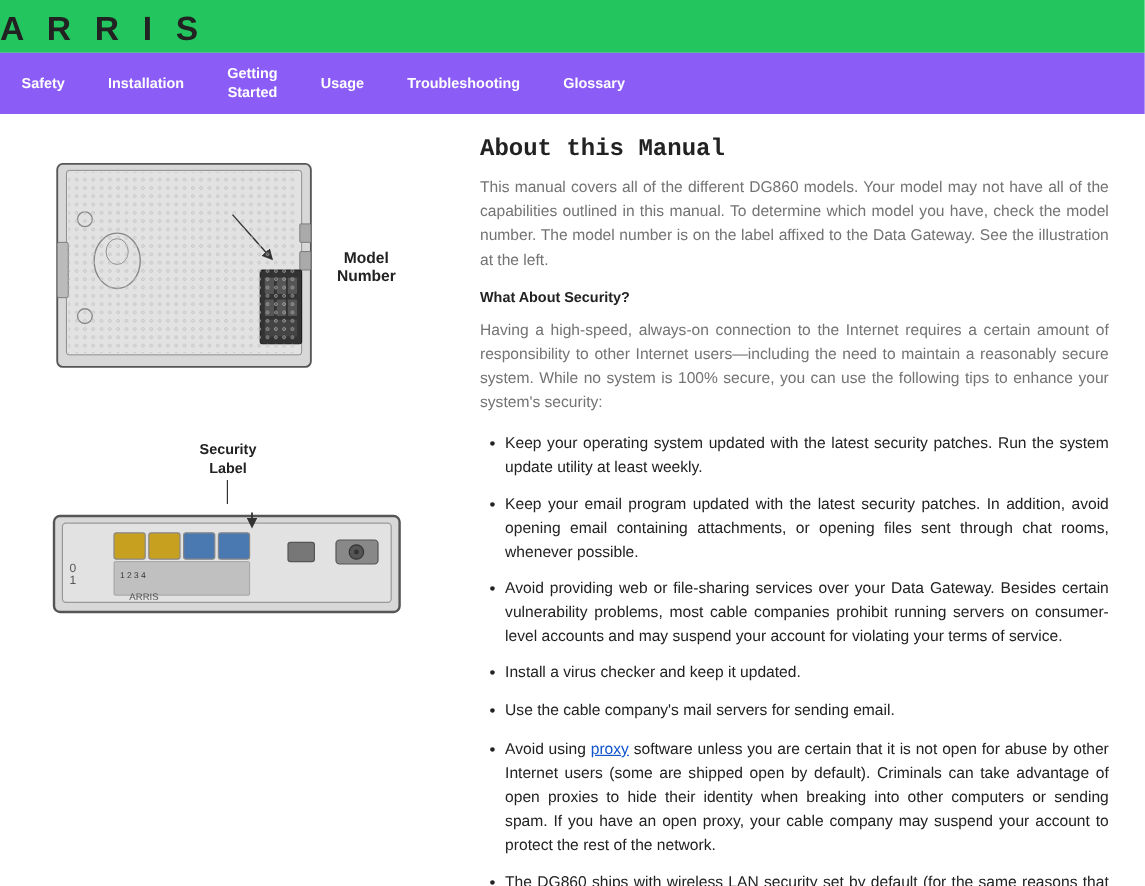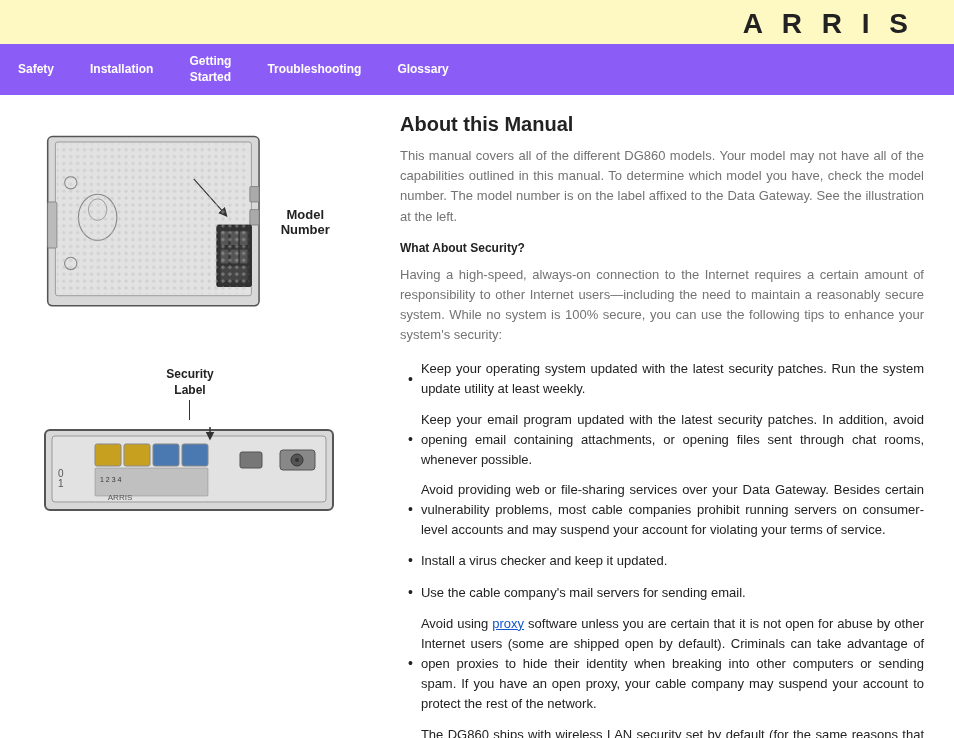--- a/index.html
+++ b/index.html
@@ -8,23 +8,22 @@
       font-size: 13px;
       background: #fff;
       width: 954px;
       min-height: 738px;
       color: #222;
     }
 
     
     .top-logo {
       display: flex;
-      justify-content: flex-end;
       padding: 8px 40px 4px 0;
-      background: #fef9c3;
+      background: #22c55e;
     }
     .logo-text {
       font-size: 28px;
       font-weight: bold;
       letter-spacing: 6px;
       color: #222;
       font-family: Arial, Helvetica, sans-serif;
     }
 
     
@@ -82,21 +81,21 @@
     .right-panel {
       flex: 1;
       padding: 18px 30px 18px 20px;
     }
 
     .section-title {
       font-size: 20px;
       font-weight: bold;
       color: #222;
       margin-bottom: 10px;
-      font-family: Liberation Sans, sans-serif;
+      font-family: Liberation Mono, monospace;
     }
 
     .body-text {
       font-size: 13px;
       line-height: 1.55;
       color: #737373;
       margin-bottom: 14px;
       text-align: justify;
     }
 
@@ -108,21 +107,21 @@
       font-family: Arial, Helvetica, sans-serif;
     }
 
     .bullet-list {
       list-style: none;
       padding: 0;
       margin: 0 0 12px 8px;
     }
     .bullet-list li {
       display: flex;
-      align-items: center;
+      align-items: flex-start;
       margin-bottom: 10px;
       font-size: 13px;
       line-height: 1.55;
       text-align: justify;
     }
     .bullet-list li::before {
       content: "•";
       margin-right: 8px;
       font-size: 14px;
       flex-shrink: 0;
@@ -148,20 +147,21 @@
 
 <div class="top-logo">
   <span class="logo-text">A R R I S</span>
 </div>
 
 <nav class="nav-bar">
   <div class="nav-item">Safety</div>
   <div class="nav-item">Installation</div>
   <div class="nav-item">Getting
 Started</div>
+  <div class="nav-item">Usage</div>
   <div class="nav-item">Troubleshooting</div>
   <div class="nav-item">Glossary</div>
 </nav>
 
 <div class="main-content">
 
   <div class="left-panel">
 
     <div class="device-svg-container">
       <svg width="300" height="240" viewBox="0 0 300 240">

